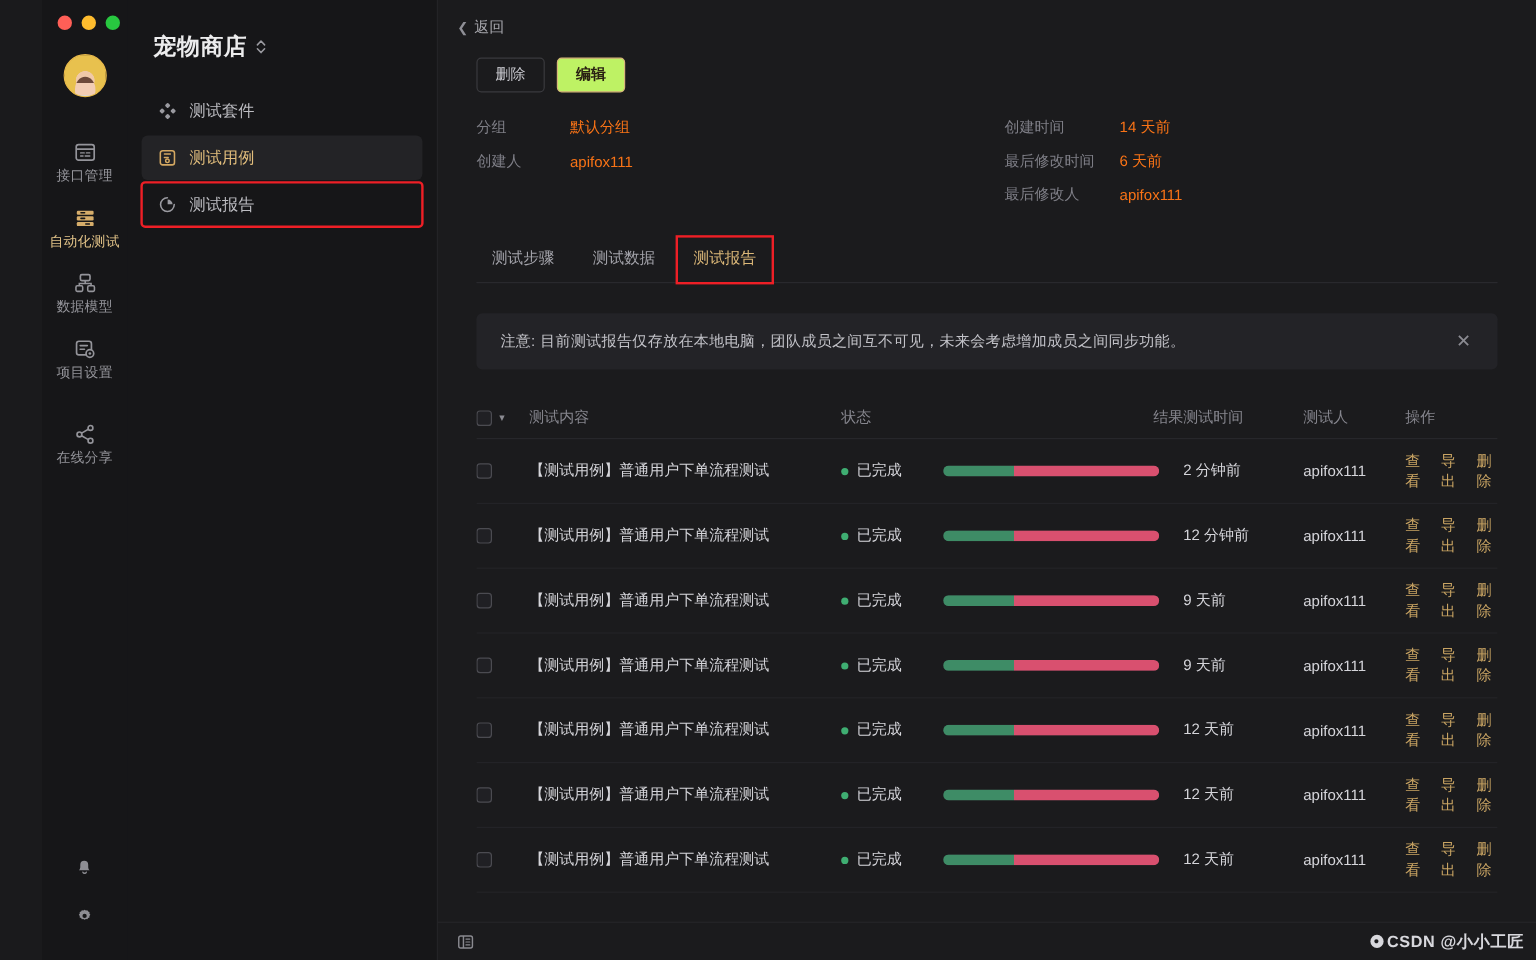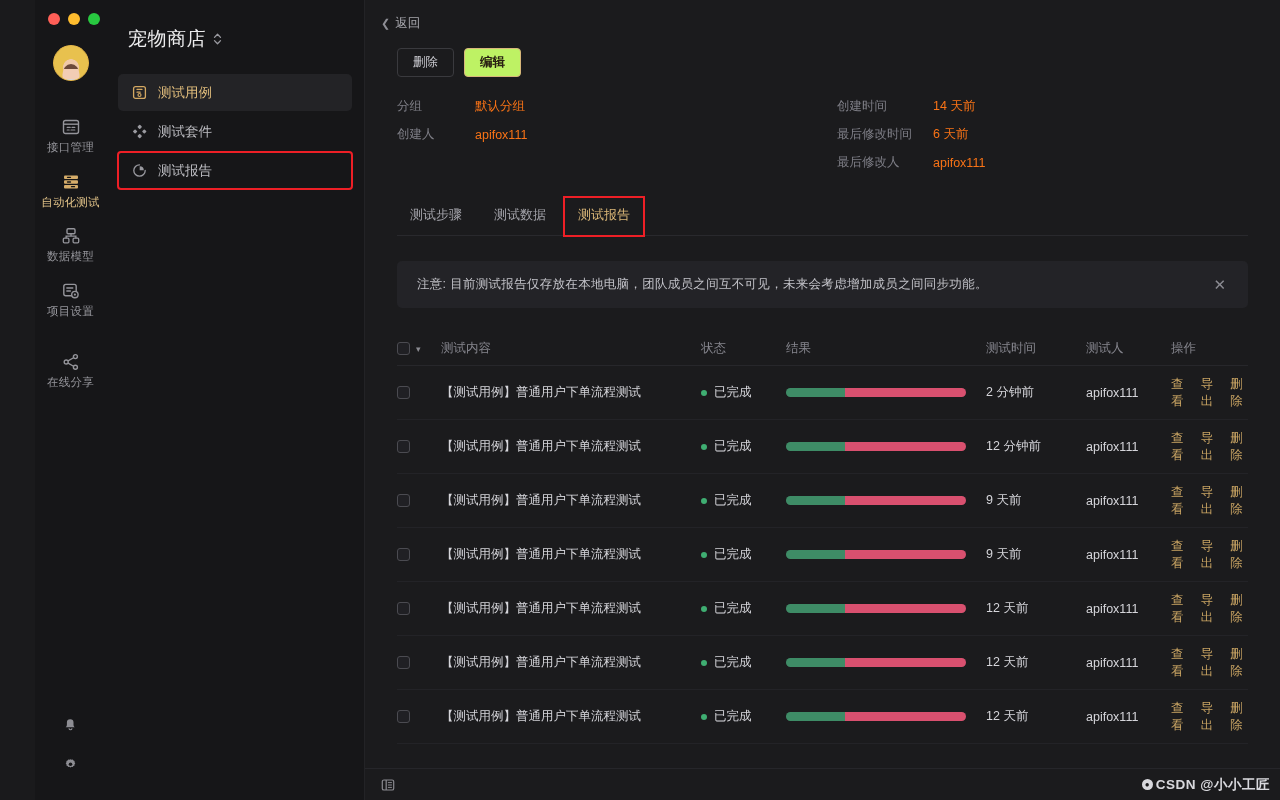--- a/index.html
+++ b/index.html
@@ -46,21 +46,21 @@
 
   .rail-bottom{ position:absolute; bottom:22px; display:flex; flex-direction:column; align-items:center; gap:21px; }
   .rail-bottom .ricon{ color:#8d8d93; cursor:pointer; }
 
   
   .side {
     width:259px; flex:0 0 259px; background:#161618;
     border-right:1px solid #232326; position:relative;
   }
   .proj-head{ padding:26px 20px 0 22px; display:flex; align-items:center; gap:7px; cursor:pointer;}
-  .proj-name{ color:#ececed; font-size:19px; font-weight:400; letter-spacing:.5px;}
+  .proj-name{ color:#ececed; font-size:19px; font-weight:700; letter-spacing:.5px;}
   .caret-ud{ color:#9a9aa0; font-size:11px; line-height:1; display:flex; flex-direction:column; gap:1px;}
 
   .side-menu{ margin-top:22px; padding:0 12px; display:flex; flex-direction:column; gap:2px;}
   .side-item{
     display:flex; align-items:center; gap:11px; height:37px; padding:0 13px;
     border-radius:5px; color:#bdbdc2; font-size:13.5px; cursor:pointer; position:relative;
   }
   .side-item.active{ background:#232326; color:#e1bd7c; }
   .side-item.active .si-ic{ color:#d4a862; }
   .si-ic{ color:#9a9aa0; display:flex; width:16px; height:16px; align-items:center; justify-content:center;}
@@ -111,21 +111,21 @@
   .notice-close{ color:#8b8b92; font-size:15px; cursor:pointer; line-height:1; padding:2px 4px;}
 
   
   .table{ margin:24px 32px 0 32px; flex:1; min-height:0; overflow:hidden;}
   .thead, .trow{ display:flex; align-items:center; }
   .thead{ height:34px; color:#86868e; font-size:12.5px; border-bottom:1px solid #27272b;}
   .trow{ height:54px; border-bottom:1px solid #232327; font-size:12.5px; color:#d5d5da; }
   .c-check{ width:44px; flex:0 0 44px; display:flex; align-items:center; gap:6px; }
   .c-name{ width:260px; flex:0 0 260px; }
   .c-state{ width:85px; flex:0 0 85px; display:flex; align-items:center; gap:7px;}
-  .c-result{ width:200px; flex:0 0 200px; }
+  .c-result{ width:200px; flex:0 0 200px;text-align:right; }
   .c-time{ width:100px; flex:0 0 100px; }
   .c-user{ width:85px; flex:0 0 85px; }
   .c-ops{ flex:1; display:flex; gap:12px; }
 
   .cb{
     width:13px; height:13px; border:1px solid #4b4b51; border-radius:3px; background:#202024;
     cursor:pointer; flex:0 0 13px;
   }
   .hd-caret{ color:#8b8b92; font-size:9px; cursor:pointer; }
   .st-dot{ width:6px; height:6px; border-radius:50%; background:#3fae72; flex:0 0 6px;}
@@ -248,41 +248,41 @@
       <span class="proj-name">宠物商店</span>
       <span class="caret-ud">
         <svg width="9" height="14" viewBox="0 0 9 14" fill="none">
           <path d="M1.5 5.4L4.5 2.2l3 3.2M1.5 8.6l3 3.2 3-3.2" stroke="currentColor" stroke-width="1.3" stroke-linecap="round" stroke-linejoin="round"></path>
         </svg>
       </span>
     </div>
 
     <div class="side-menu">
 
-      <div class="side-item active">
-        <span class="si-ic">
-          <svg width="15" height="15" viewBox="0 0 15 15" fill="none">
-            <rect x="1.6" y="1.6" width="11.8" height="11.8" rx="2" stroke="currentColor" stroke-width="1.3"></rect>
-            <path d="M5 4.4h5M5 7.2h3.2" stroke="currentColor" stroke-width="1.2" stroke-linecap="round"></path>
-            <circle cx="7.5" cy="10" r="1.5" stroke="currentColor" stroke-width="1.2"></circle>
-          </svg>
-        </span>
-        <span>测试用例</span>
-      </div>
-
       <div class="side-item">
         <span class="si-ic">
           <svg width="15" height="15" viewBox="0 0 15 15" fill="none">
             <rect x="6" y="1.2" width="3.4" height="3.4" rx=".8" transform="rotate(45 7.7 2.9)" fill="currentColor"></rect>
             <rect x="1.4" y="5.8" width="3.4" height="3.4" rx=".8" transform="rotate(45 3.1 7.5)" fill="currentColor"></rect>
             <rect x="10.6" y="5.8" width="3.4" height="3.4" rx=".8" transform="rotate(45 12.3 7.5)" fill="currentColor"></rect>
             <rect x="6" y="10.4" width="3.4" height="3.4" rx=".8" transform="rotate(45 7.7 12.1)" fill="currentColor"></rect>
           </svg>
         </span>
         <span>测试套件</span>
+      </div>
+
+      <div class="side-item active">
+        <span class="si-ic">
+          <svg width="15" height="15" viewBox="0 0 15 15" fill="none">
+            <rect x="1.6" y="1.6" width="11.8" height="11.8" rx="2" stroke="currentColor" stroke-width="1.3"></rect>
+            <path d="M5 4.4h5M5 7.2h3.2" stroke="currentColor" stroke-width="1.2" stroke-linecap="round"></path>
+            <circle cx="7.5" cy="10" r="1.5" stroke="currentColor" stroke-width="1.2"></circle>
+          </svg>
+        </span>
+        <span>测试用例</span>
       </div>
 
       <div class="side-item boxed">
         <span class="si-ic">
           <svg width="15" height="15" viewBox="0 0 15 15" fill="none">
             <path d="M7.5 1.8a5.7 5.7 0 1 0 5.7 5.7" stroke="currentColor" stroke-width="1.3" stroke-linecap="round"></path>
             <path d="M7.7 3.2v4.1h4.1a4.1 4.1 0 0 0-4.1-4.1Z" fill="currentColor"></path>
           </svg>
         </span>
         <span>测试报告</span>

